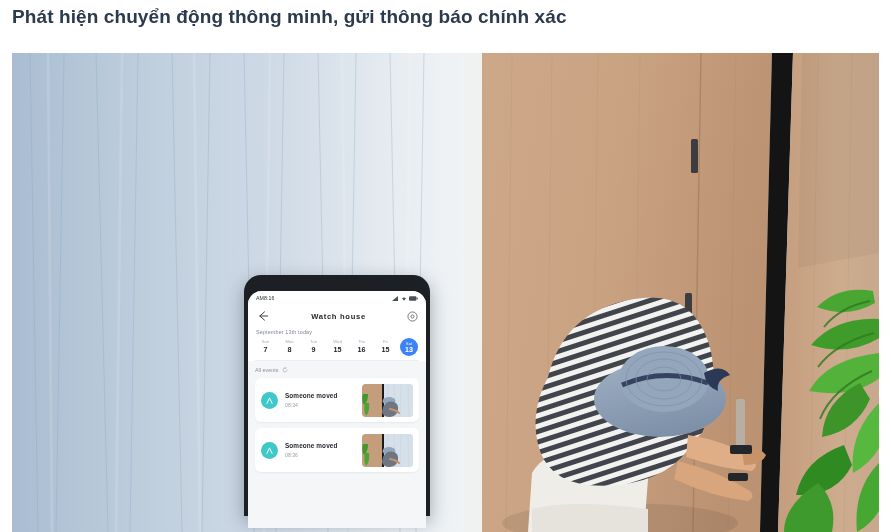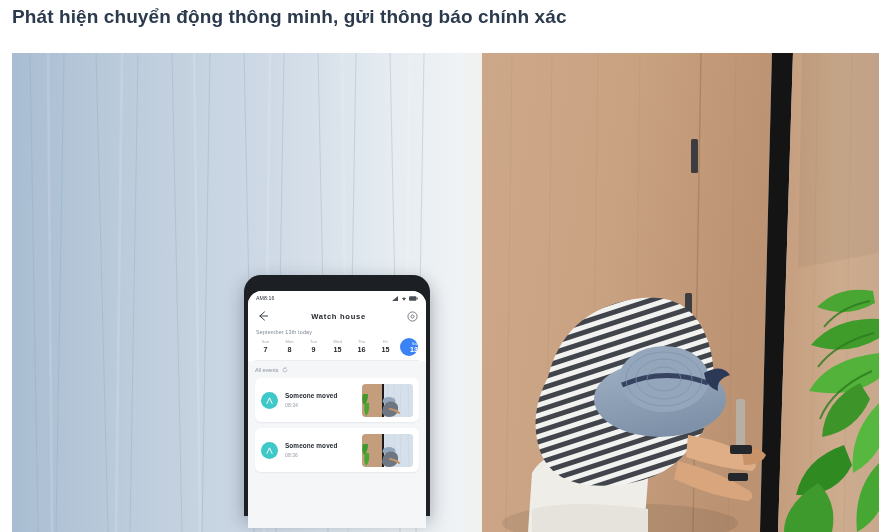--- a/index.html
+++ b/index.html
@@ -71,21 +71,21 @@
 
   
   .datewrap{padding:2px 8px 4px 8px;background:#fff;}
   .date-label{font-size:5.4px;color:#7e8894;letter-spacing:.15px;margin-bottom:4px;}
   .week{display:flex;justify-content:space-between;align-items:flex-start;}
   .day{width:19px;text-align:center;}
   .dow{font-size:4.2px;color:#a3abb5;line-height:6px;}
   .dnum{font-size:7.2px;font-weight:bold;color:#20262d;line-height:10px;}
   .day.active{
     background:#3b82f6;border-radius:50%;width:18px;height:18px;
-    display:flex;flex-direction:column;align-items:flex-end;justify-content:center;
+    display:flex;flex-direction:column;align-items:center;justify-content:center;
     margin-top:-1px;
   }
   .day.active .dow{color:#eafafa;line-height:5px;}
   .day.active .dnum{color:#ffffff;line-height:8px;}
 
   .divider{height:1px;background:#eceef1;margin:0 7px;}
 
   
   .events{flex:1 1 auto;background:#f4f6f8;padding:6px 7px 0 7px;box-sizing:border-box;}
   .events-head{display:flex;align-items:center;gap:4px;margin-bottom:5px;}

